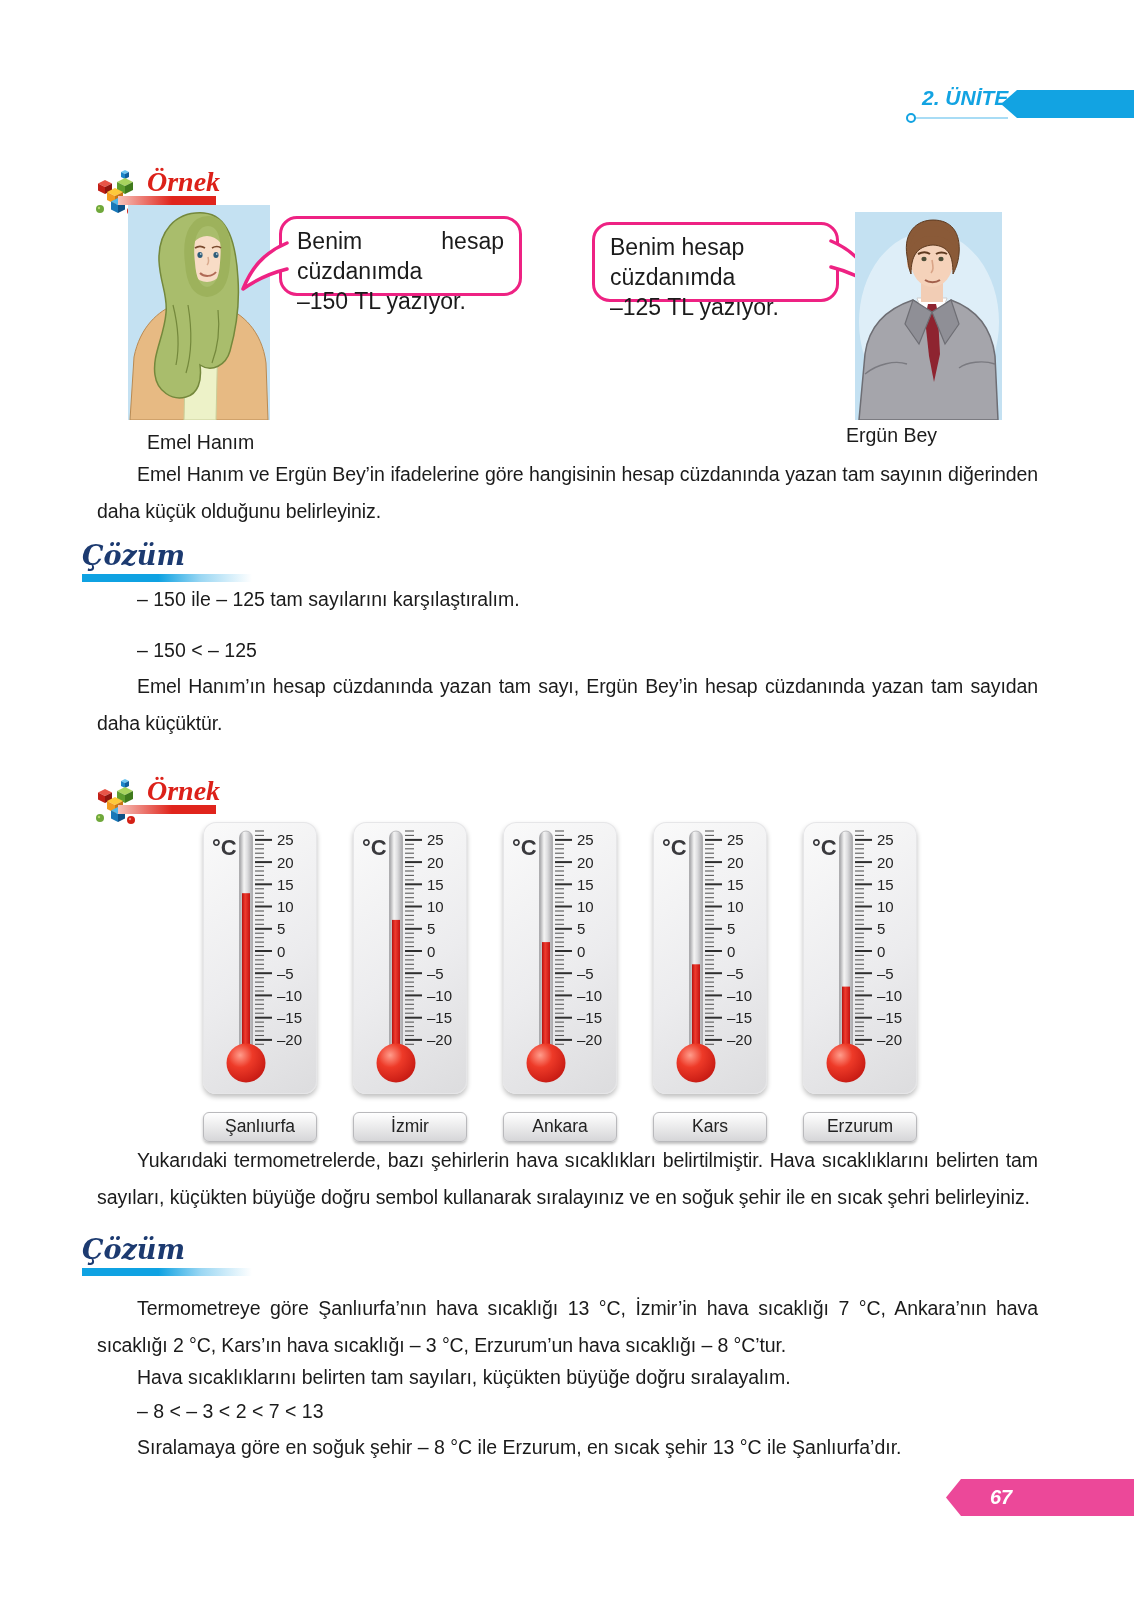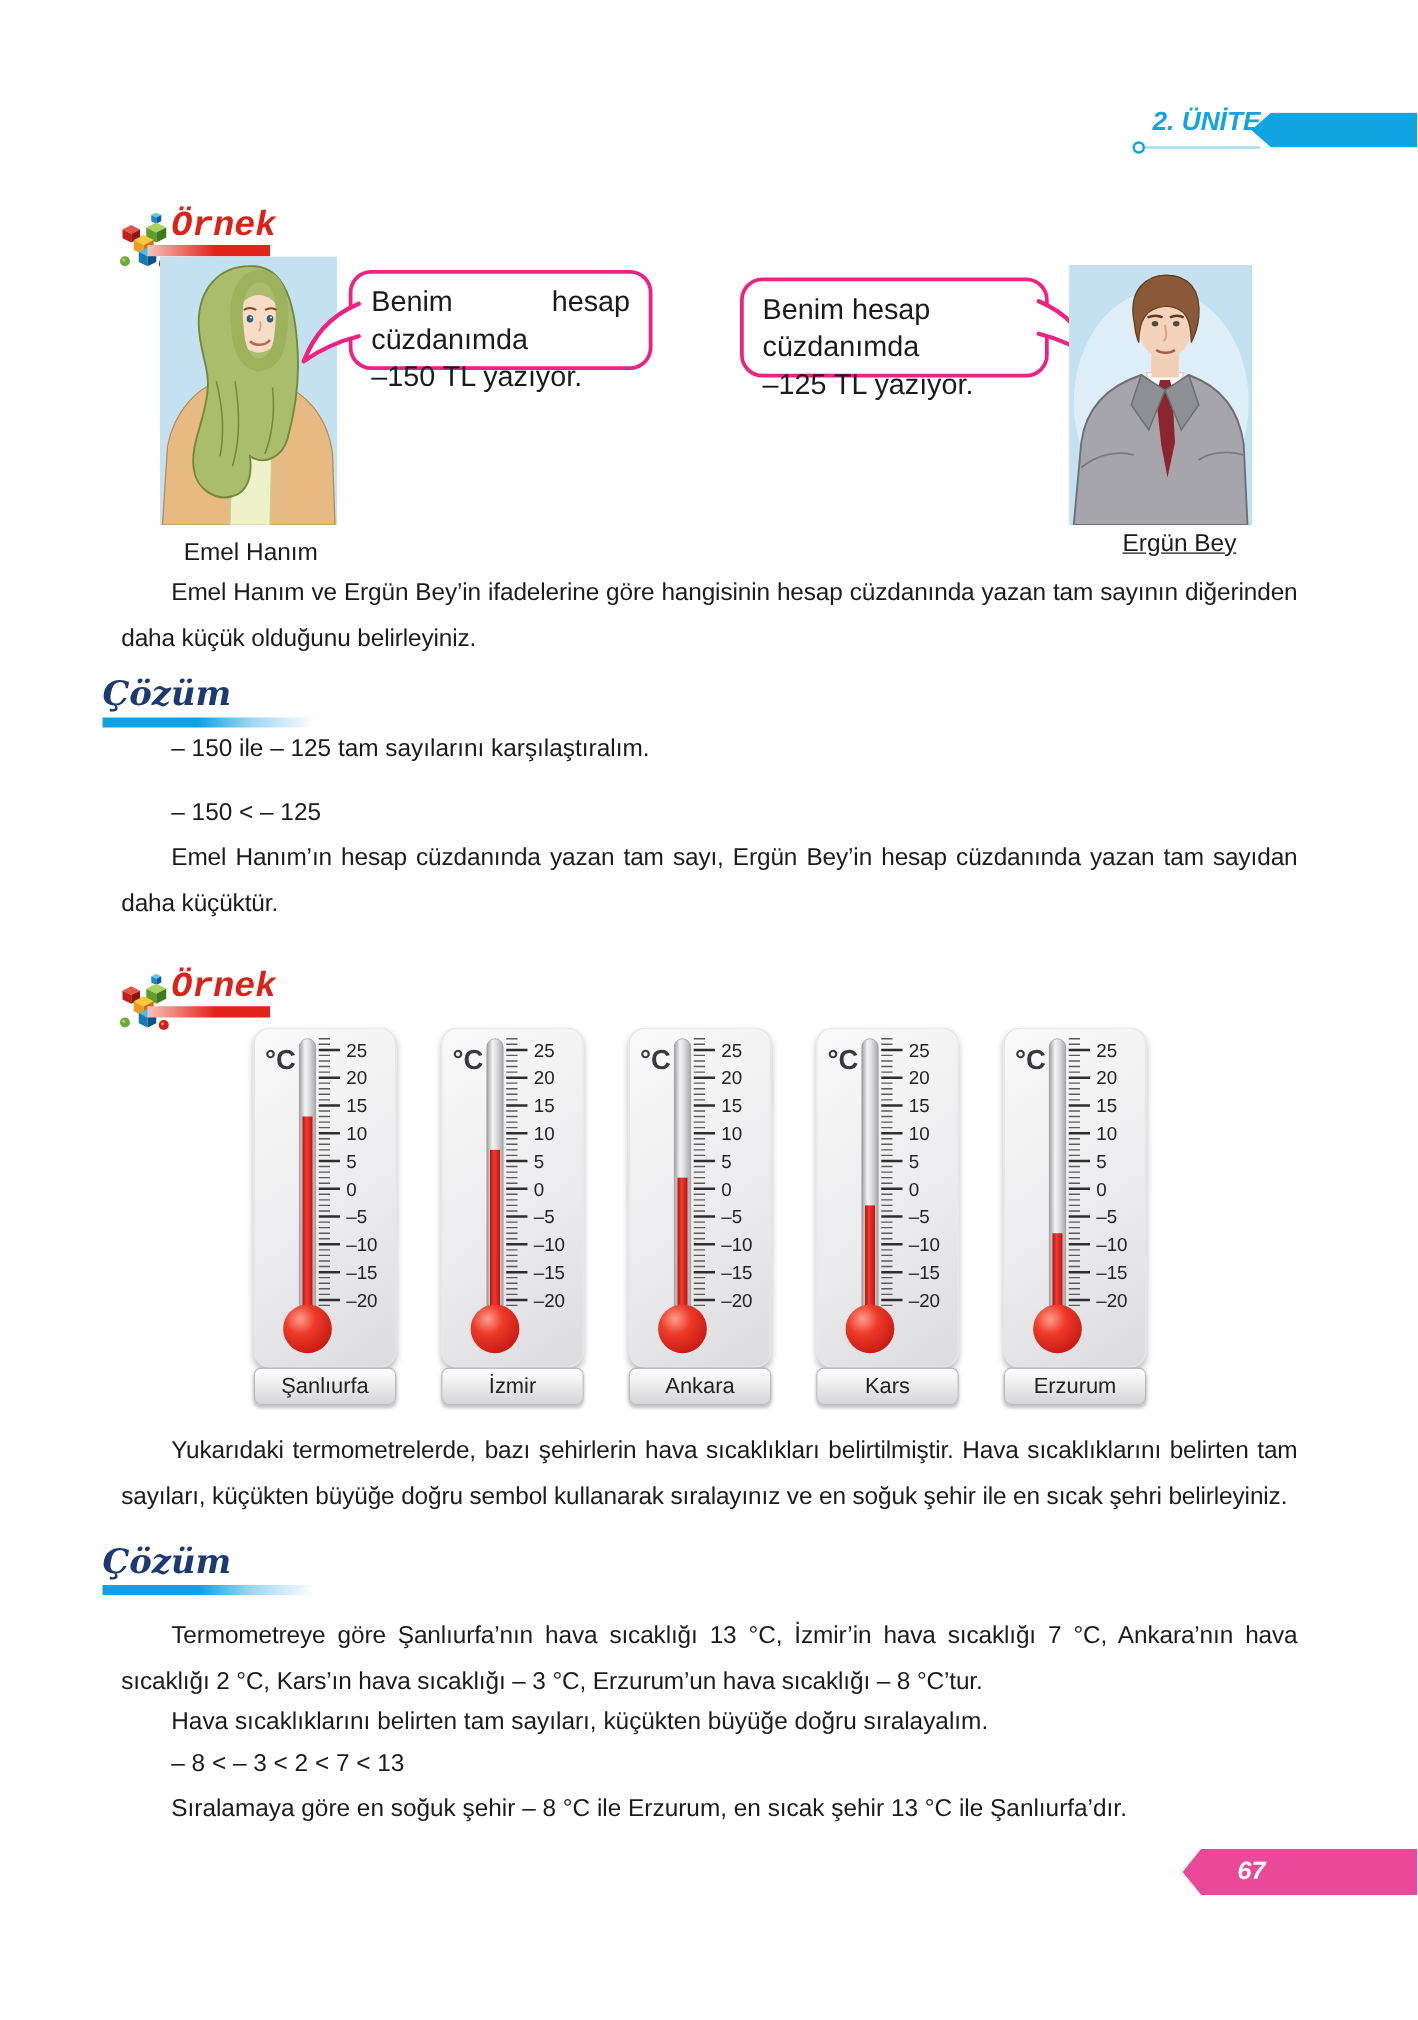--- a/index.html
+++ b/index.html
@@ -9,21 +9,21 @@
   
   .unite-text{position:absolute;left:922px;top:86px;font:italic bold 21px "Liberation Sans",sans-serif;color:#12A3E2;}
   .unite-flag{position:absolute;left:1001px;top:90px;width:133px;height:28px;background:#12A3E2;
               clip-path:polygon(0 50%,16px 0,100% 0,100% 100%,16px 100%);}
   .unite-line{position:absolute;left:916px;top:117px;width:92px;height:2px;background:#A8DCF5;}
   .unite-dot{position:absolute;left:-10px;top:-4px;width:6px;height:6px;border:2px solid #12A3E2;border-radius:50%;background:#fff;}
 
   
   .ex-head{position:absolute;left:95px;width:240px;height:54px;}
   .ex-icon{position:absolute;left:0;top:2px;}
-  .ex-title{position:absolute;left:42px;top:0;font-family:Liberation Mono, monospace;font-style:italic;font-weight:bold;
+  .ex-title{position:absolute;left:52px;top:0;font-family:Liberation Serif, serif;font-style:italic;font-weight:bold;
             font-size:28px;color:#DC2119;z-index:2;}
   .ex-bar{position:absolute;left:23px;top:30px;width:98px;height:9px;
           background:linear-gradient(to right,#F6C3BA,#E0241C 55%,#E0241C);}
 
   .sol-head{position:absolute;left:82px;}
   .sol-title{font-family:"DejaVu Serif",serif;font-style:italic;font-weight:bold;font-size:27px;color:#1C3A70;}
   .sol-bar{margin-top:3px;width:170px;height:8px;background:linear-gradient(to right,#0FA2E2 45%,#9BD7F3 70%,#ffffff);}
 
   
   .fig-card{position:absolute;overflow:hidden;}
@@ -38,21 +38,21 @@
   .para{position:absolute;left:97px;width:941px;font-size:19.5px;line-height:37px;
         text-align:justify;text-indent:40px;letter-spacing:-0.1px;}
   .line{position:absolute;left:137px;font-size:19.5px;white-space:nowrap;}
 
   
   .thermo-row{position:absolute;left:0;top:822px;width:1134px;height:312px;}
   .thermo-col{position:absolute;top:0;width:114px;}
   .thermo-card{width:114px;height:272px;border-radius:13px;
                background:linear-gradient(145deg,#fafafa,#ececee 55%,#dcdcde);
                box-shadow:0 3px 5px rgba(0,0,0,.25), inset 0 0 0 1px #e6e6e8;}
-  .city-card{margin-top:0;width:114px;height:30px;box-sizing:border-box;border-radius:6px;border:1px solid #b9b9bc;
+  .city-card{margin-top:18px;width:114px;height:30px;box-sizing:border-box;border-radius:6px;border:1px solid #b9b9bc;
              background:linear-gradient(#ffffff,#d6d6d8);box-shadow:0 2px 3px rgba(0,0,0,.25);
              text-align:center;line-height:27px;font-size:17.5px;color:#222;}
 
   
   .page-badge{position:absolute;left:946px;top:1479px;width:188px;height:37px;background:#ec4899;
               clip-path:polygon(0 50%,15px 0,100% 0,100% 100%,15px 100%);
               color:#fff;font:italic bold 20px "Liberation Sans",sans-serif;line-height:37px;padding-left:44px;box-sizing:border-box;}
 </style>
 </head>
 <body>
@@ -152,21 +152,21 @@
       <path d="M63,42 C67,40 72,40 75,42" stroke="#5E3A20" stroke-width="2" fill="none"></path>
       <path d="M81,42 C84,40 89,40 92,42" stroke="#5E3A20" stroke-width="2" fill="none"></path>
       <ellipse cx="69" cy="47" rx="2.6" ry="2.2" fill="#4E4E38"></ellipse>
       <ellipse cx="86" cy="47" rx="2.6" ry="2.2" fill="#4E4E38"></ellipse>
       <path d="M77,48 C78,54 79,58 76,61" stroke="#D9A487" stroke-width="1.6" fill="none"></path>
       <path d="M70,68 C74,71 81,71 85,68" stroke="#A2604C" stroke-width="2" fill="none"></path>
     </svg>
   </div>
 
   <span class="person-label" style="left:147px;top:431px;">Emel Hanım</span>
-  <span class="person-label" style="left:898px;top:424px;text-decoration:underline;">Ergün Bey</span>
+  <span class="person-label" style="left:846px;top:424px;">Ergün Bey</span>
 
   <p class="para" style="top:456px;margin:0;">Emel Hanım ve Ergün Bey’in ifadelerine göre hangisinin hesap cüzdanında yazan tam sayının diğerinden daha küçük olduğunu belirleyiniz.</p>
 
   <div class="sol-head" style="top:540px;">
     <div class="sol-title">Çözüm</div>
     <div class="sol-bar"></div>
   </div>
   <div class="line" style="top:588px;">– 150 ile – 125 tam sayılarını karşılaştıralım.</div>
   <div class="line" style="top:639px;">– 150 &lt; – 125</div>
   <p class="para" style="top:668px;margin:0;">Emel Hanım’ın hesap cüzdanında yazan tam sayı, Ergün Bey’in hesap cüzdanında yazan tam sayıdan daha küçüktür.</p>

